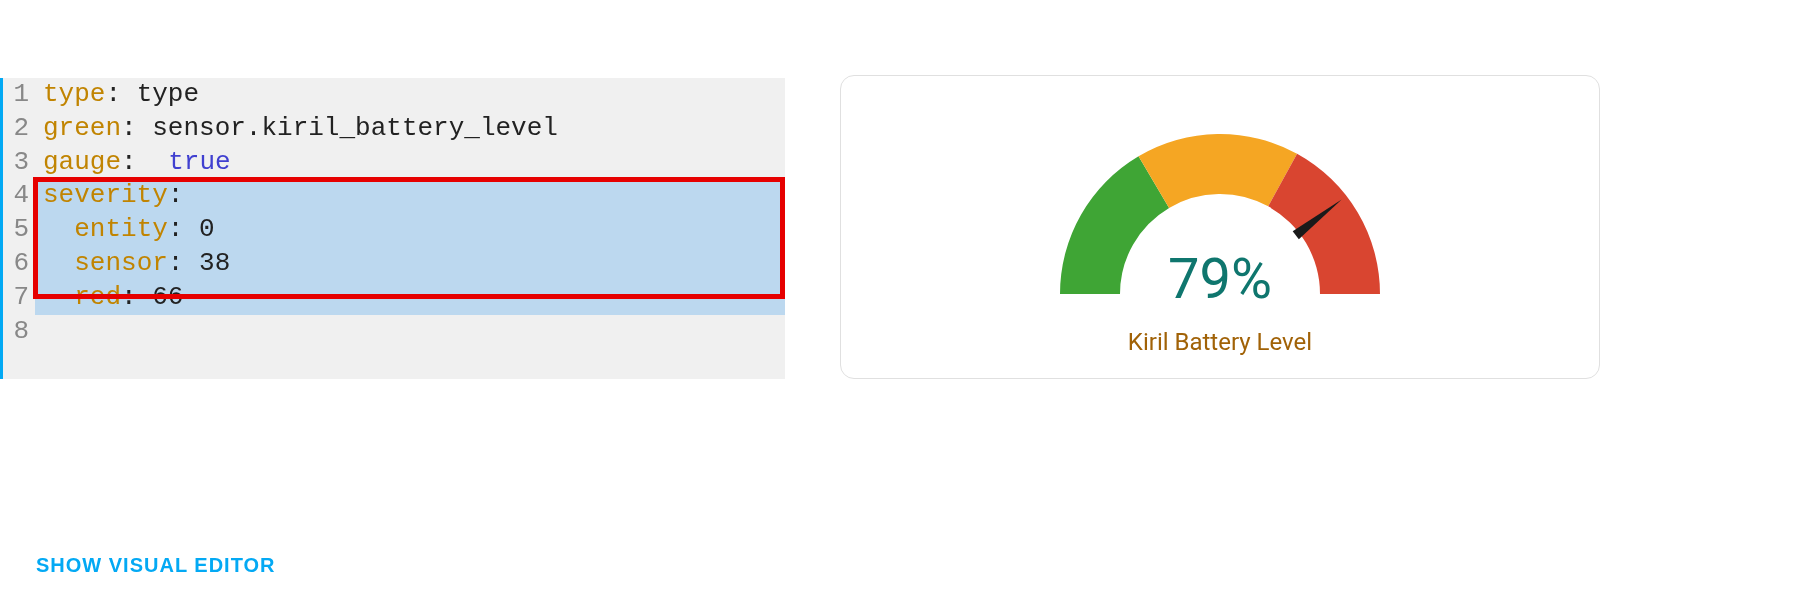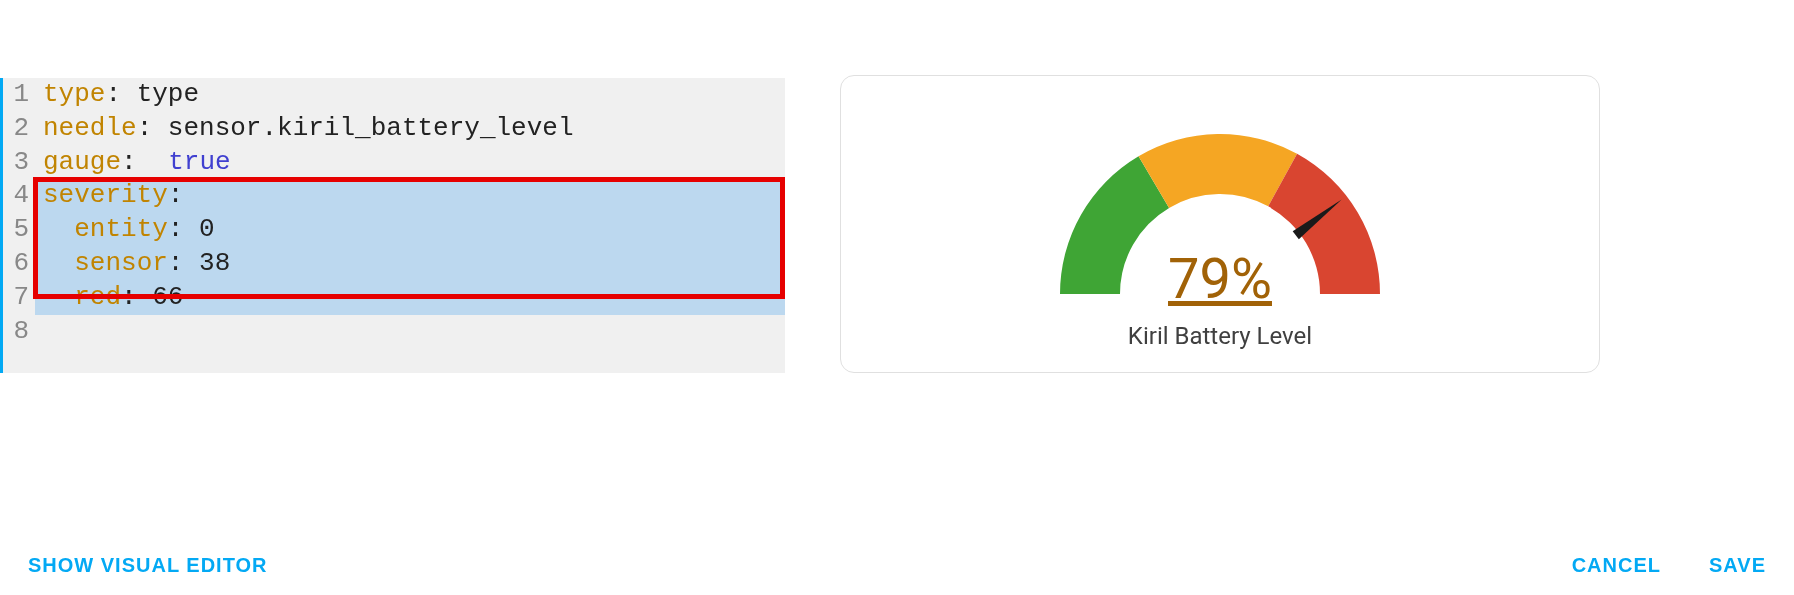--- a/index.html
+++ b/index.html
@@ -39,27 +39,27 @@
     border: 1px solid #e0e0e0;
     border-radius: 14px;
     padding: 28px 20px 22px 20px;
     display: flex;
     flex-direction: column;
     align-items: center;
   }
   
   .gauge-wrap { position: relative; width: 360px; height: 200px; }
   .gauge-svg { width: 360px; height: 200px; }
-  .gauge-value { font-size: 56px; color: #a16207; text-align: center; margin-top: -58px; text-decoration: underline; }
-  .gauge-label { font-size: 24px; color: #404040; margin-top: 10px; }
+  .gauge-value { font-size: 56px; color: #0f766e; text-align: center; margin-top: -58px; }
+  .gauge-label { font-size: 24px; color: #a16207; margin-top: 16px; }
   
   .footer {
     position: absolute;
     bottom: 18px;
-    left: 0;
+    left: 8px;
     right: 0;
     display: flex;
     justify-content: space-between;
     align-items: center;
     padding: 0 28px;
   }
   .link-btn {
     color: #03a9f4;
     font-size: 20px;
     font-weight: 600;
@@ -77,21 +77,21 @@
 <div class="container">
   <div class="editor-panel">
     <div class="code-editor" id="code-editor">
 
     <div class="code-line">
           <div class="gutter">1</div>
           <div class="code"><span class="tok-key">type</span><span class="tok-colon">: </span><span class="tok-scalar">type</span></div>
         </div>
         <div class="code-line">
           <div class="gutter">2</div>
-          <div class="code"><span class="tok-key">needle</span><span class="tok-colon">: </span><span class="tok-scalar">sensor.kiril_battery_level</span></div>
+          <div class="code"><span class="tok-key">green</span><span class="tok-colon">: </span><span class="tok-scalar">sensor.kiril_battery_level</span></div>
         </div>
         <div class="code-line">
           <div class="gutter">3</div>
           <div class="code"><span class="tok-key">gauge</span><span class="tok-colon">: </span><span class="tok-bool">true</span></div>
         </div>
         <div class="code-line">
           <div class="gutter">4</div>
           <div class="code hl"><span class="tok-key">severity</span><span class="tok-colon">:</span></div>
         </div>
         <div class="code-line">
@@ -125,17 +125,13 @@
           </svg>
       </div>
       <div class="gauge-value">79%</div>
       <div class="gauge-label">Kiril Battery Level</div>
     </div>
   </div>
 </div>
 
 <div class="footer">
   <button class="link-btn">SHOW VISUAL EDITOR</button>
-  <div class="footer-right">
-    <button class="link-btn">CANCEL</button>
-    <button class="link-btn">SAVE</button>
-  </div>
 </div>
 
 </body></html>

